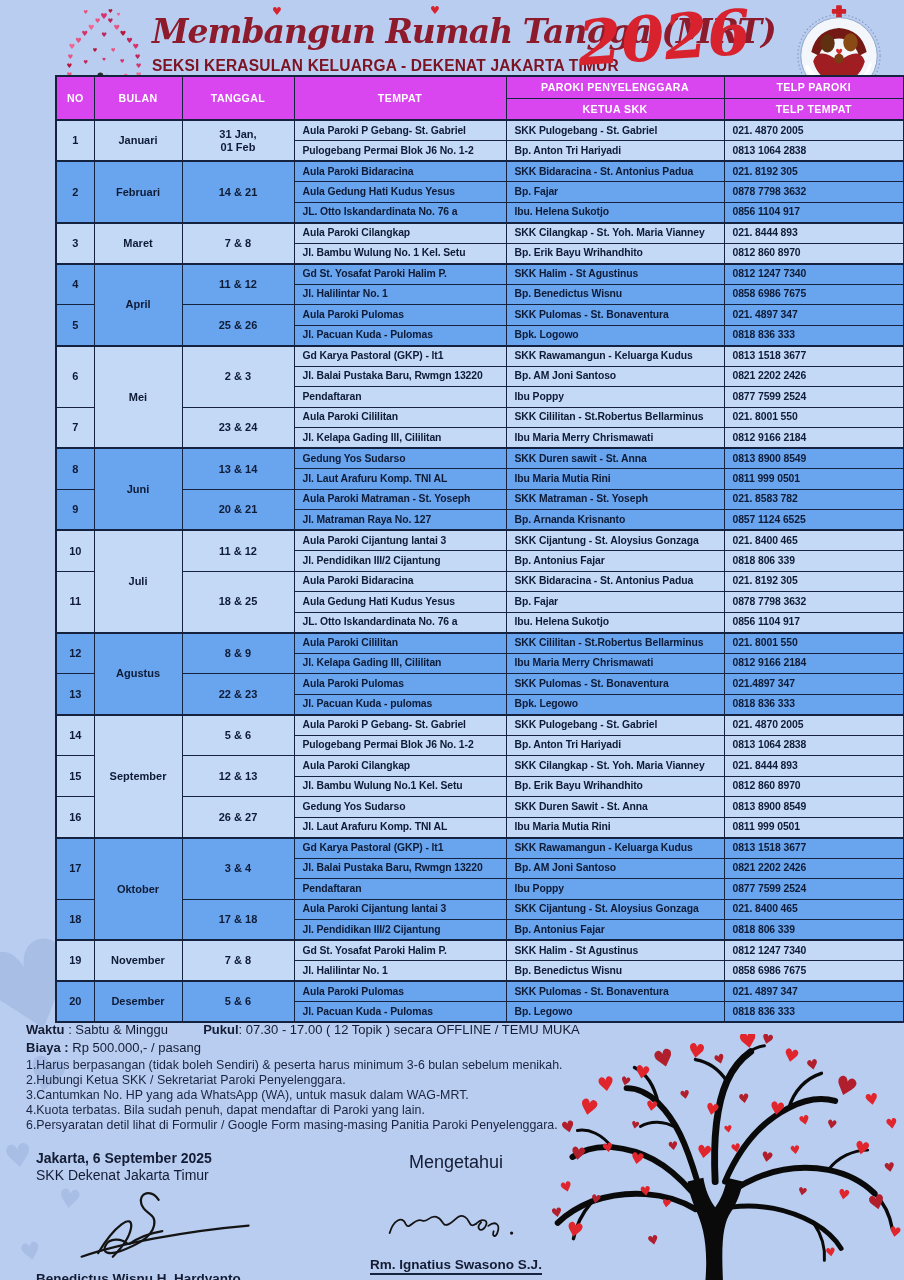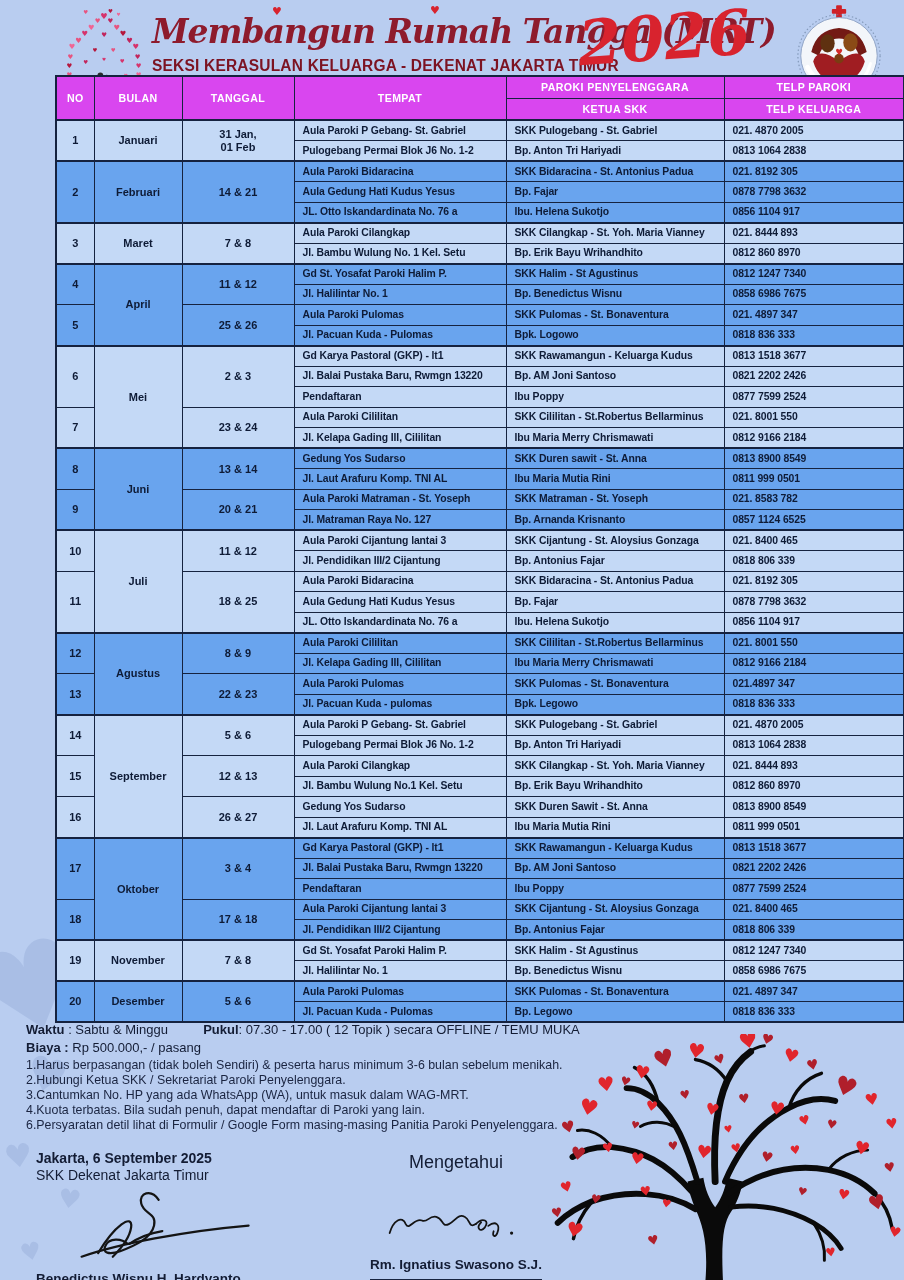--- a/index.html
+++ b/index.html
@@ -36,21 +36,21 @@
   .footer{position:absolute;left:26px;top:1022px;width:600px;color:#131c34}
   .f-line{font-size:13px;margin-bottom:3px}
   .f-line b{font-weight:bold}
   .f-title{font-size:13px;font-weight:bold;margin-top:5px;margin-bottom:2px}
   .f-item{font-size:12.4px;line-height:14.9px;color:#1a2440}
 
   .sig-left{position:absolute;left:36px;top:1150px;width:270px;color:#131c34}
   .sig-left .d1{font-weight:bold;font-size:14px}
   .sig-left .d2{font-size:14px;margin-top:1px}
   .sig-scrawl-left{margin:4px 0 0 30px}
-  .sig-name{font-weight:bold;font-size:13.5px;border-bottom:2px solid #16233f;display:inline-block;padding-bottom:7px}
+  .sig-name{font-weight:bold;font-size:13.5px;border-bottom:2px solid #16233f;display:inline-block;padding-bottom:1px}
   .sig-role{font-size:13px;margin-top:2px}
   .sig-left .sig-name{margin-left:0}
 
   .sig-right{position:absolute;left:356px;top:1152px;width:200px;text-align:center;color:#131c34}
   .sig-right .d1{font-size:18px}
   .sig-scrawl-right{margin-top:26px}
 
   .tree{position:absolute;left:546px;top:1034px;width:358px;height:246px}
 </style>
 </head>
@@ -152,21 +152,21 @@
       <tr>
         <th rowspan="2">NO</th>
         <th rowspan="2">BULAN</th>
         <th rowspan="2">TANGGAL</th>
         <th rowspan="2">TEMPAT</th>
         <th>PAROKI PENYELENGGARA</th>
         <th>TELP PAROKI</th>
       </tr>
       <tr class="h2">
         <th>KETUA SKK</th>
-        <th>TELP KELUARGA</th>
+        <th>TELP TEMPAT</th>
       </tr>
     </thead>
     <tbody>
         <tr class="shade-light group-start">
           <td class="c-no" rowspan="2">1</td>
           <td class="c-bulan" rowspan="2">Januari</td>
           <td class="c-tanggal" rowspan="2">31 Jan,
 01 Feb</td>
           <td class="c-tempat">Aula Paroki P Gebang- St. Gabriel</td>
           <td class="c-paroki">SKK Pulogebang - St. Gabriel</td>

